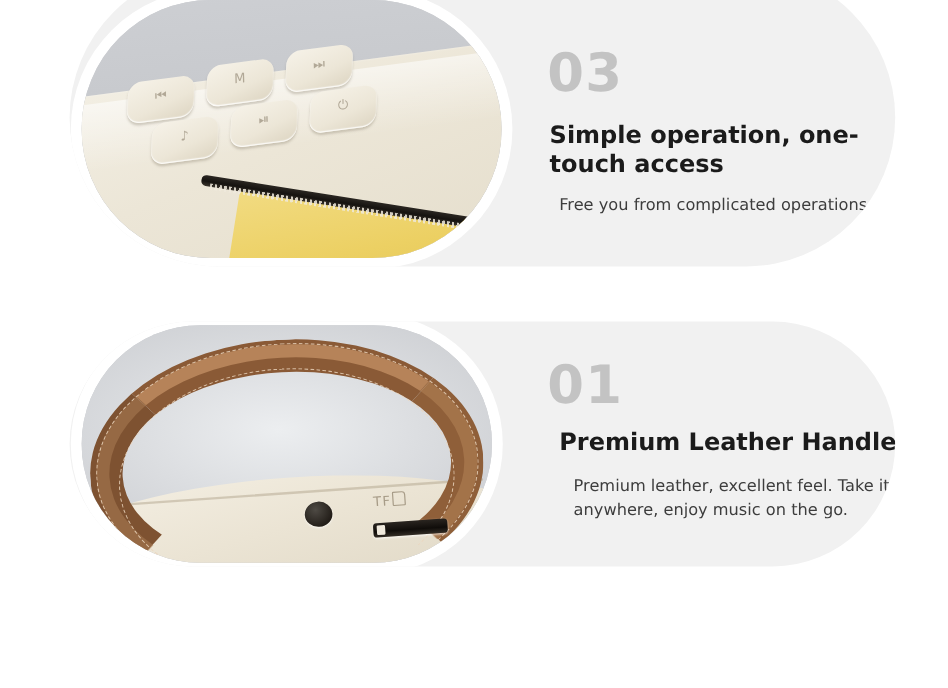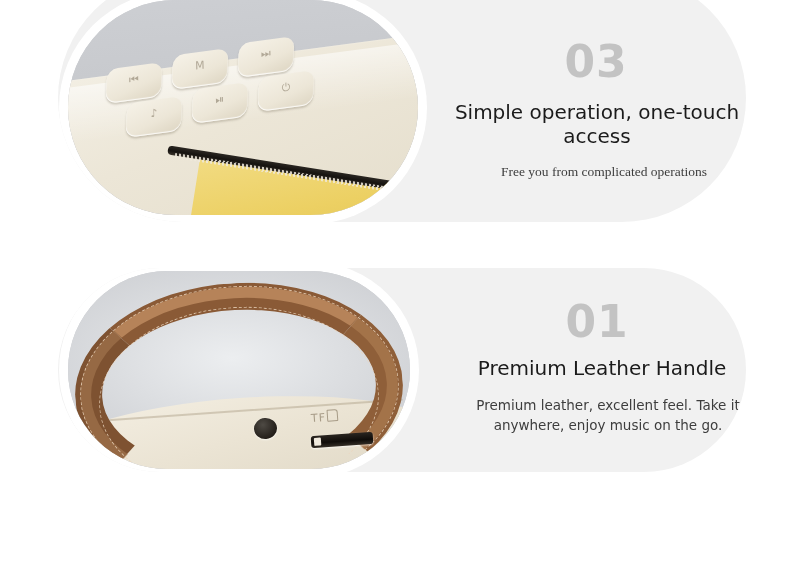--- a/index.html
+++ b/index.html
@@ -263,46 +263,46 @@
     position: absolute;
     left: 3px; top: 2px;
     width: 7px; height: 8px;
     background: #efe9dd;
     border-radius: 1px;
   }
 
   
   .copy {
     position: absolute;
-    left: 388px;
-    text-align: center;
+    left: 398px;
   }
   .step-number {
     font-size: 44px;
     font-weight: bold;
     color: #c3c3c3;
     letter-spacing: 1px;
     line-height: 1;
     font-family: "DejaVu Sans", sans-serif;
   }
   .feature-title {
     font-size: 20px;
     color: #1b1b1b;
     line-height: 1.2;
     font-family: "DejaVu Sans", sans-serif;
+    font-weight: bold;
   }
   .feature-desc {
     font-size: 13.5px;
     color: #3d3d3d;
     line-height: 1.45;
     font-family: "DejaVu Sans", sans-serif;
   }
   #copy-03 { top: 66px; }
   #copy-03 .feature-title { margin-top: 16px; margin-left: 2px; }
-  #copy-03 .feature-desc  { margin-top: 14px; margin-left: 16px; font-family: Liberation Serif, serif; }
+  #copy-03 .feature-desc  { margin-top: 14px; margin-left: 10px; }
   #copy-04 { top: 32px; }
   #copy-04 .feature-title { margin-top: 12px; margin-left: 10px; }
   #copy-04 .feature-desc  { margin-top: 16px; margin-left: 22px; width: 280px; }
 </style>
 </head>
 <body>
 
 <section class="feature-card" id="card-03">
 
   <div class="media-pill" id="media-03">

